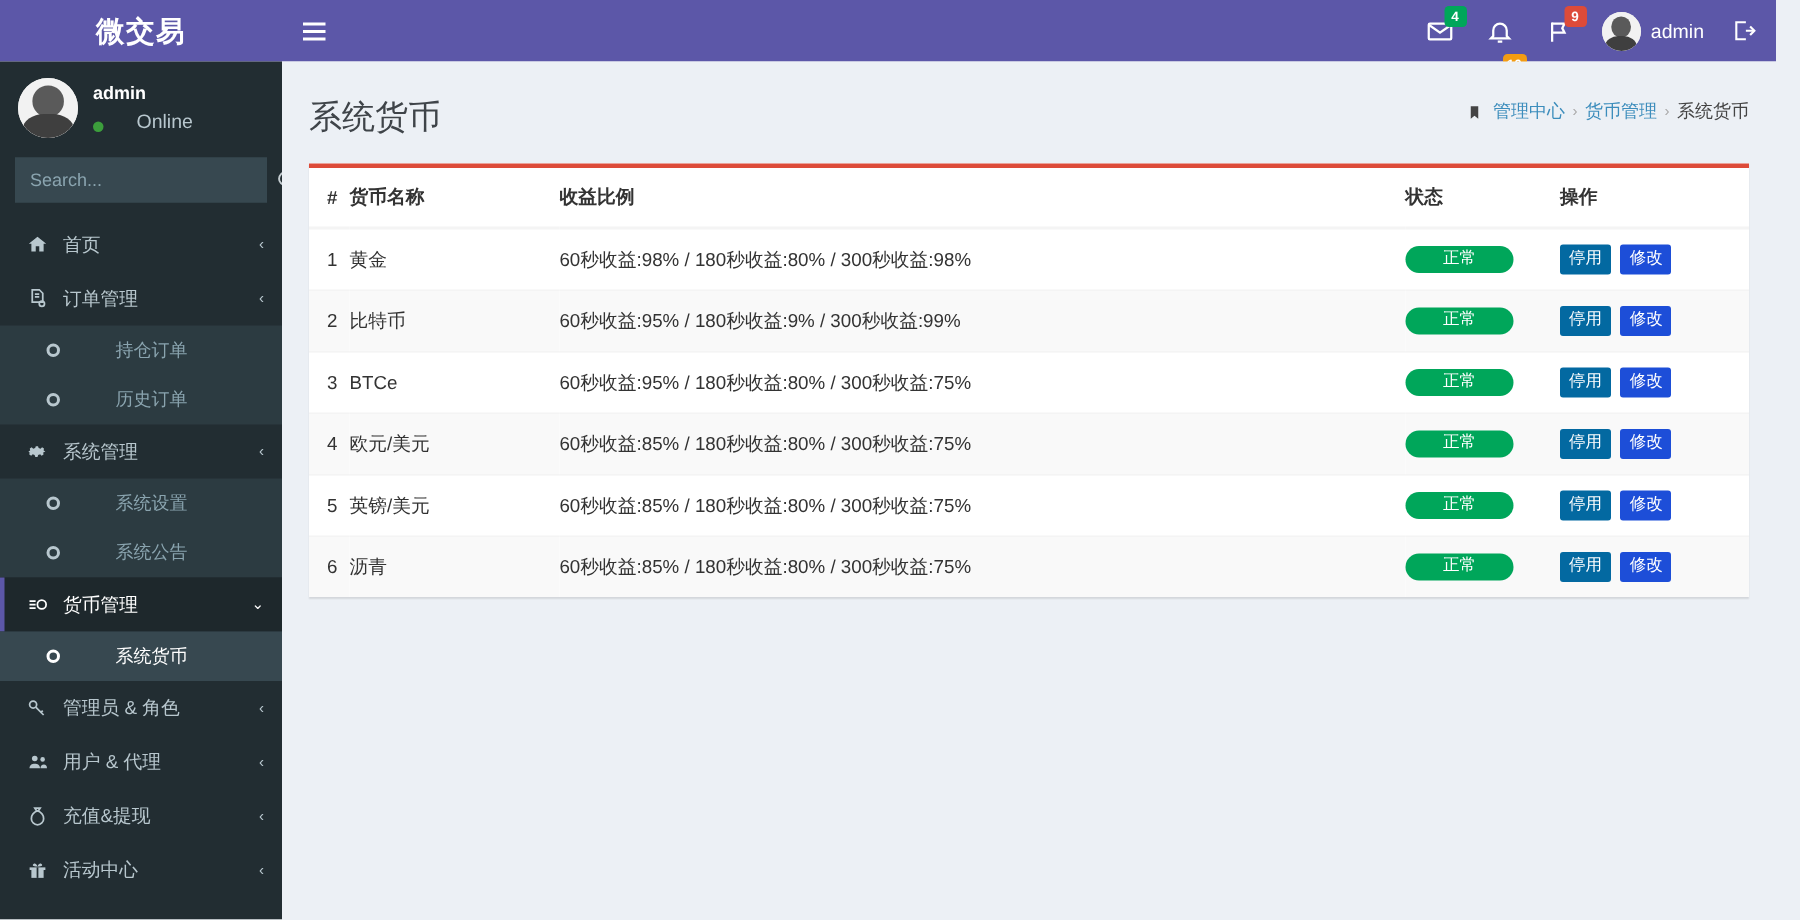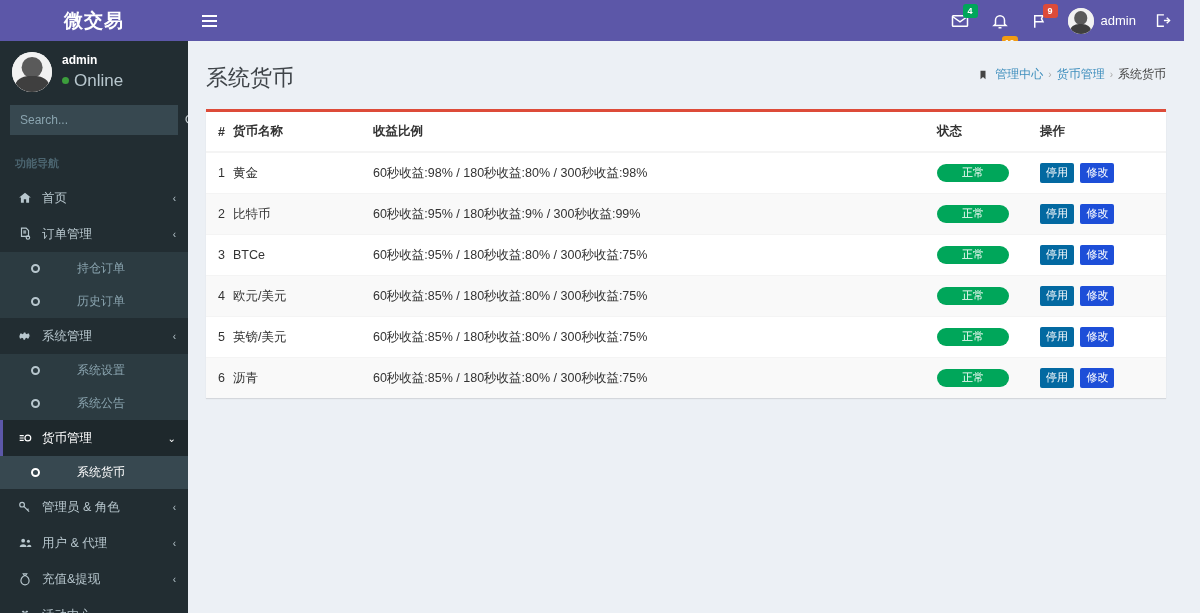--- a/index.html
+++ b/index.html
@@ -63,21 +63,21 @@
   .side-user {
     display: flex; align-items: center; gap: 10px;
     padding: 12px 10px 12px 12px; height: 61px;
   }
   .side-avatar {
     width: 40px; height: 40px; border-radius: 50%; overflow: hidden;
     background: #e6e6e6; flex: none; position: relative;
   }
   .side-user-info { display: flex; flex-direction: column; gap: 4px; }
   .side-user-name { color: #fff; font-size: 12px; font-weight: bold; }
-  .side-user-status { color: #b8c7ce; font-size: 17px; display: flex; align-items: center; gap: 5px; }
+  .side-user-status { color: #b8c7ce; font-size: 13px; display: flex; align-items: flex-end; gap: 22px; }
   .dot-online { width: 7px; height: 7px; border-radius: 50%; background: #3c9e3c; display: inline-block; }
 
   .search-wrap { padding: 3px 10px 10px 10px; }
   .search-box {
     display: flex; align-items: center; height: 30px;
     background: #374850; border: 1px solid #374850;
   }
   .search-box input {
     flex: 1; background: transparent; border: 0; outline: none;
     color: #c5cdd1; font-size: 12px; padding: 0 9px;
@@ -264,21 +264,20 @@
         <input type="text" placeholder="Search..." style="">
         <div class="search-btn">
           <svg width="14" height="14" viewBox="0 0 24 24" fill="none" stroke="currentColor" stroke-width="2.2">
             <circle cx="10.5" cy="10.5" r="7"></circle>
               <path d="M16 16l5 5"></path>
           </svg>
         </div>
       </div>
     </div>
 
-    <div class="menu-header">功能导航</div>
 
     <div class="menu-item">
       <span class="mi-icon">
         <svg width="14" height="14" viewBox="0 0 24 24" fill="currentColor">
             <path d="M12 3L2 11h3v9h5v-6h4v6h5v-9h3z"></path>
           </svg>
       </span>
       <span class="mi-label">首页</span>
       <span class="mi-arrow">‹</span>
     </div>

